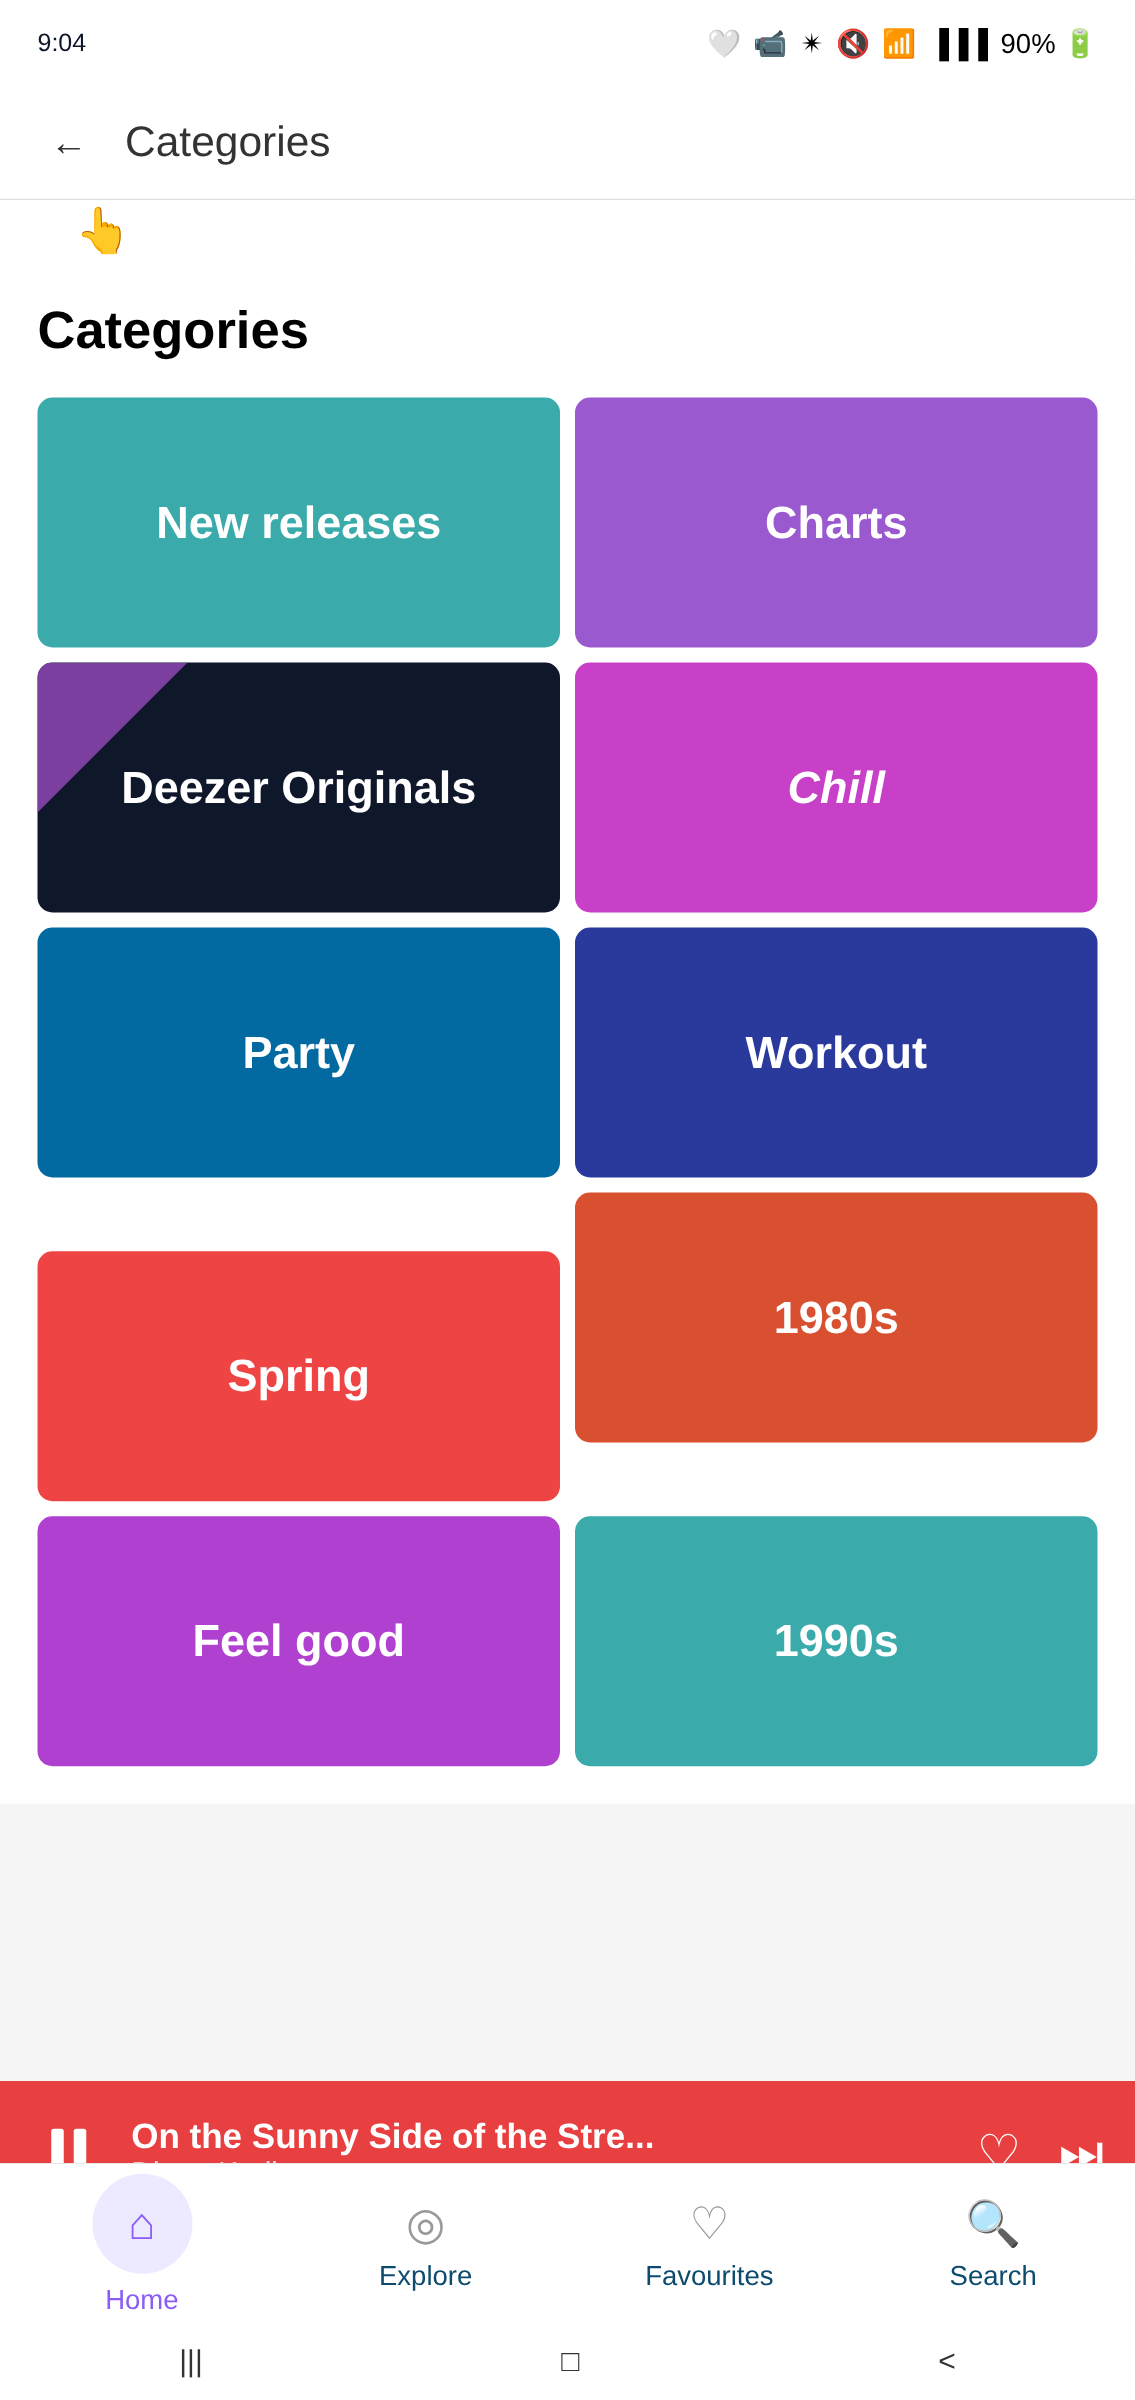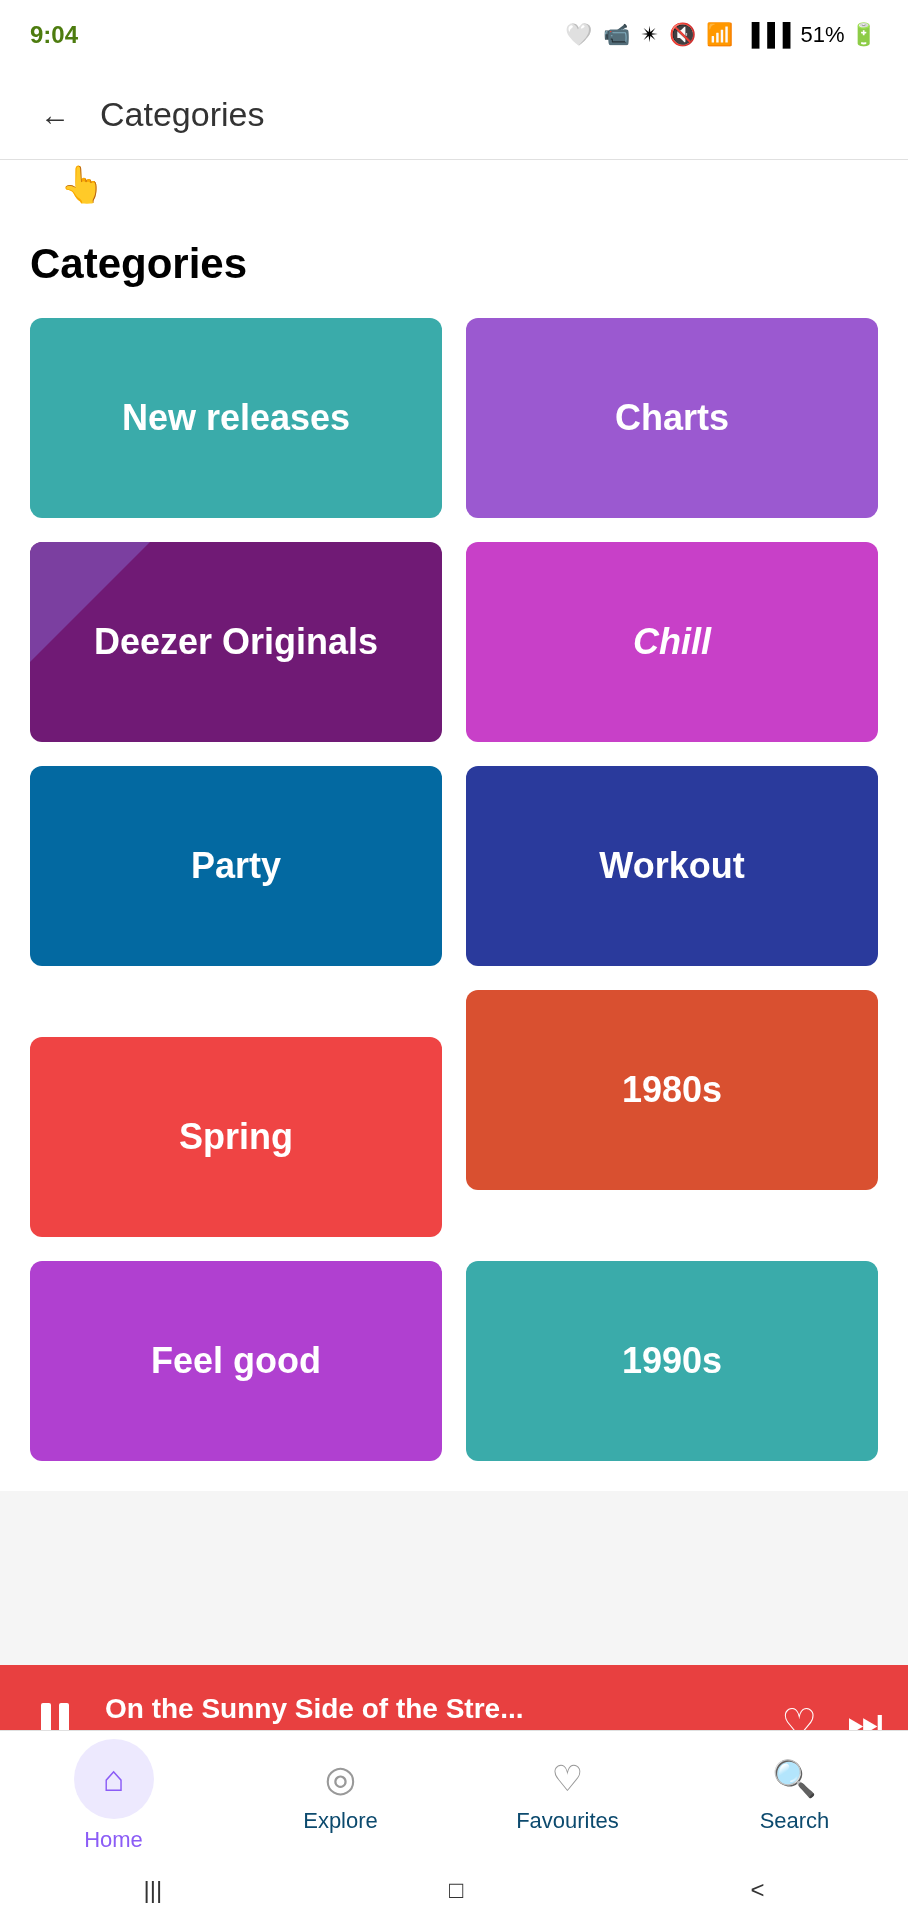--- a/index.html
+++ b/index.html
@@ -17,23 +17,23 @@
     .status-bar {
       width: 100%;
       height: 70px;
       background: #fff;
       display: flex;
       align-items: center;
       justify-content: space-between;
       padding: 0 30px;
     }
     .status-time {
-      font-size: 24px;
-      font-weight: 700;
-      color: #4d7c0f;
+      font-size: 20px;
+      font-weight: 400;
+      color: #0f172a;
     }
     .status-icons {
       display: flex;
       align-items: center;
       gap: 10px;
       font-size: 22px;
       color: #000;
     }
 
     
@@ -86,21 +86,21 @@
       font-size: 42px;
       font-weight: 700;
       color: #000;
       margin-bottom: 30px;
     }
 
     
     .category-grid {
       display: grid;
       grid-template-columns: 1fr 1fr;
-      gap: 24px;
+      gap: 12px;
     }
     .category-card {
       border-radius: 12px;
       height: 200px;
       display: flex;
       align-items: center;
       justify-content: center;
       cursor: pointer;
       position: relative;
       overflow: hidden;
@@ -109,21 +109,21 @@
       font-size: 36px;
       font-weight: 700;
       color: #fff;
       text-align: center;
       z-index: 2;
       padding: 10px;
     }
 
     
     .deezer-originals-card {
-      background: #701a75;
+      background: #0f172a;
       position: relative;
     }
     .deezer-originals-card::before {
       content: '';
       position: absolute;
       top: 0;
       left: 0;
       width: 120px;
       height: 120px;
       background: #7b3fa0;
@@ -265,21 +265,21 @@
 
 <div class="status-bar">
   <span class="status-time">9:04</span>
   <div class="status-icons">
     <span>🤍</span>
     <span>📹</span>
     <span>✴</span>
     <span>🔇</span>
     <span>📶</span>
     <span>▐▐▐</span>
-    <span>51% 🔋</span>
+    <span>90% 🔋</span>
   </div>
 </div>
 
 <div class="header">
   <div class="back-btn">
     <span class="back-arrow">←</span>
   </div>
   <span class="header-title">Categories</span>
 </div>
 

